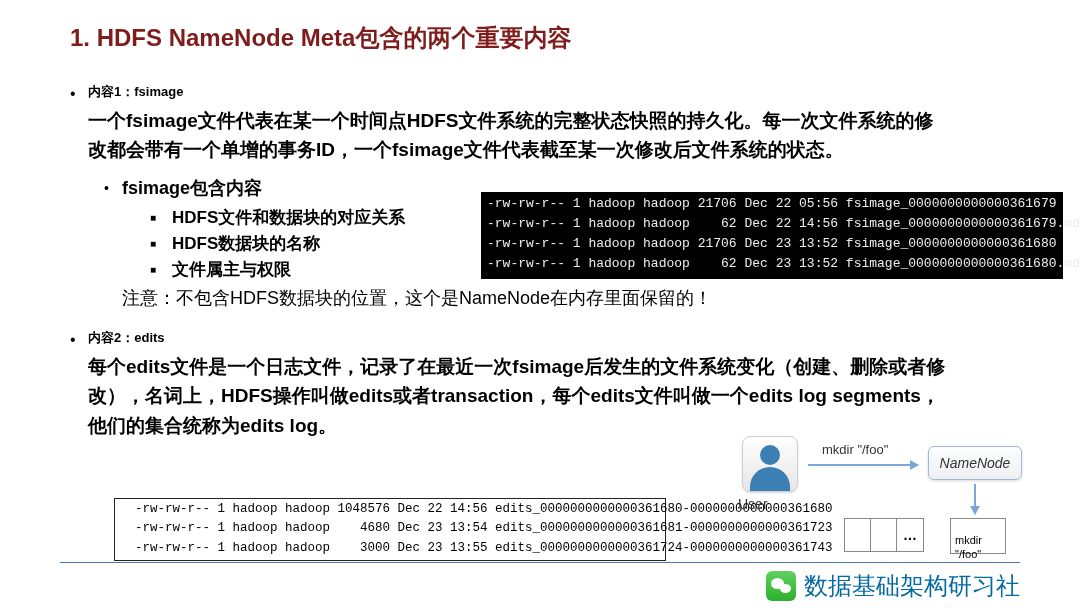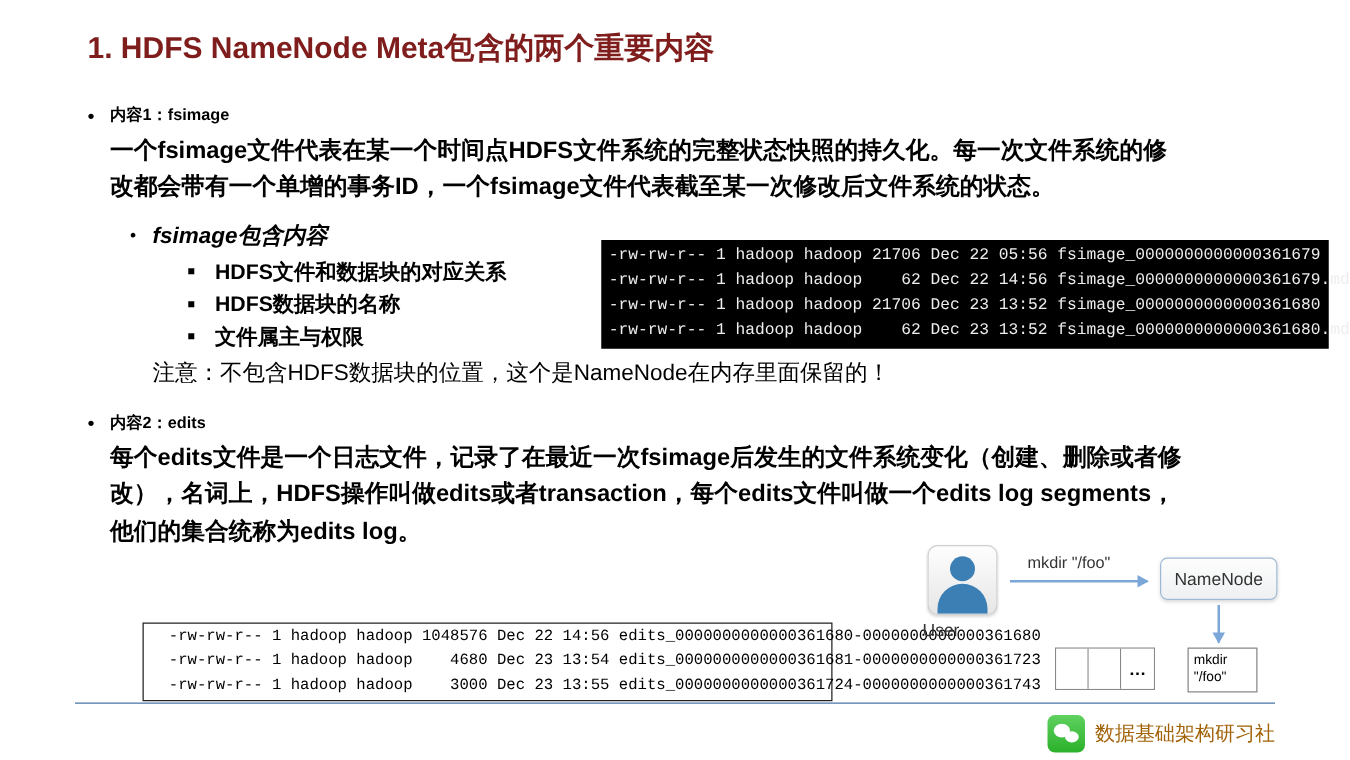--- a/index.html
+++ b/index.html
@@ -37,21 +37,21 @@
     font-size: 19px;
     font-weight: 700;
     line-height: 1.55;
     margin-left: 18px;
     max-width: 860px;
   }
   ul.sub { list-style: none; padding-left: 34px; margin: 10px 0 0 0; }
   ul.sub > li { position: relative; }
   .sub-row { display: flex; }
   .sub-dot { width: 18px; flex: 0 0 18px; font-size: 14px; line-height: 26px; }
-  .b2 { font-size: 18px; font-weight: 700; line-height: 1.55; font-style: italic; }
+  .b2 { font-size: 18px; font-weight: 700; line-height: 1.55; }
   ul.sub2 { list-style: none; padding-left: 46px; margin: 2px 0 2px 0; }
   .s2-row { display: flex; font-size: 17px; font-weight: 700; line-height: 1.55; }
   .sq { width: 22px; flex: 0 0 22px; font-size: 10px; line-height: 26px; }
   .note { font-size: 18px; font-weight: 400; margin-left: 18px; }
   .term1 {
     position: absolute; left: 481px; top: 192px;
     width: 582px;
     background: #000;
     color: #eee;
     font-family: Consolas, "Courier New", monospace;
@@ -72,22 +72,22 @@
     padding: 1px 4px 2px 20px;
     white-space: pre;
   }
   .hr {
     position: absolute; left: 60px; right: 60px; top: 562px;
     border-top: 1px solid #4a76a8;
   }
   .footer {
     position: absolute; right: 60px; bottom: 6px;
     display: flex; align-items: center;
-    color: #a16207;
-    font-size: 16px;
+    color: #0369a1;
+    font-size: 24px;
   }
   .wechat {
     width: 30px; height: 30px; margin-right: 8px;
     border-radius: 6px;
     background: linear-gradient(#5fd15f,#2bb12b);
     position: relative;
   }
   .wechat::before, .wechat::after {
     content: ""; position: absolute; background: #fff; border-radius: 50%;
   }
@@ -142,20 +142,21 @@
   .nn-box {
     position: absolute; left: 186px; top: 10px;
     min-width: 94px; height: 34px;
     background: linear-gradient(#fdfdfd,#eef0f2);
     border: 1px solid #9fb8d4;
     border-radius: 6px;
     box-shadow: 0 1px 3px rgba(0,0,0,0.15);
     font-size: 14px; color: #333;
     display: flex; align-items: center; justify-content: center;
     padding: 0 8px;
+    font-style: italic;
   }
   .arrow2 {
     position: absolute; left: 232px; top: 48px;
     width: 2px; height: 30px; background: #7aa7d8;
   }
   .arrow2::after {
     content: ""; position: absolute; left: -4px; bottom: -1px;
     border-top: 9px solid #7aa7d8;
     border-left: 5px solid transparent;
     border-right: 5px solid transparent;
@@ -173,21 +174,21 @@
   .blk:last-of-type { border-right: none; }
   .blk.dots {
     font-size: 14px; font-weight: 700;
     display: flex; align-items: center; justify-content: center;
   }
   .mkdir2 {
     position: absolute; left: 208px; top: 82px;
     border: 1px solid #888;
     width: 56px; height: 36px;
     font-size: 11px; line-height: 1.3;
-    padding: 2px 4px;
+    padding: 14px 4px;
     background: #fff;
   }
 </style>
 </head>
 <body>
 
 <div class="slide">
 
   <h1 class="title">1. HDFS NameNode Meta包含的两个重要内容</h1>
 

